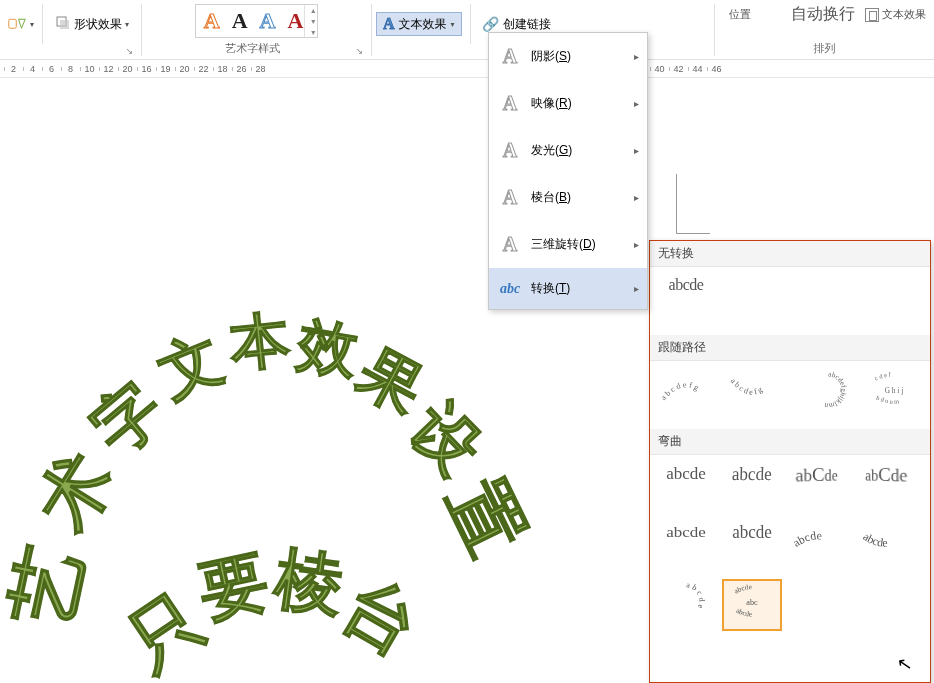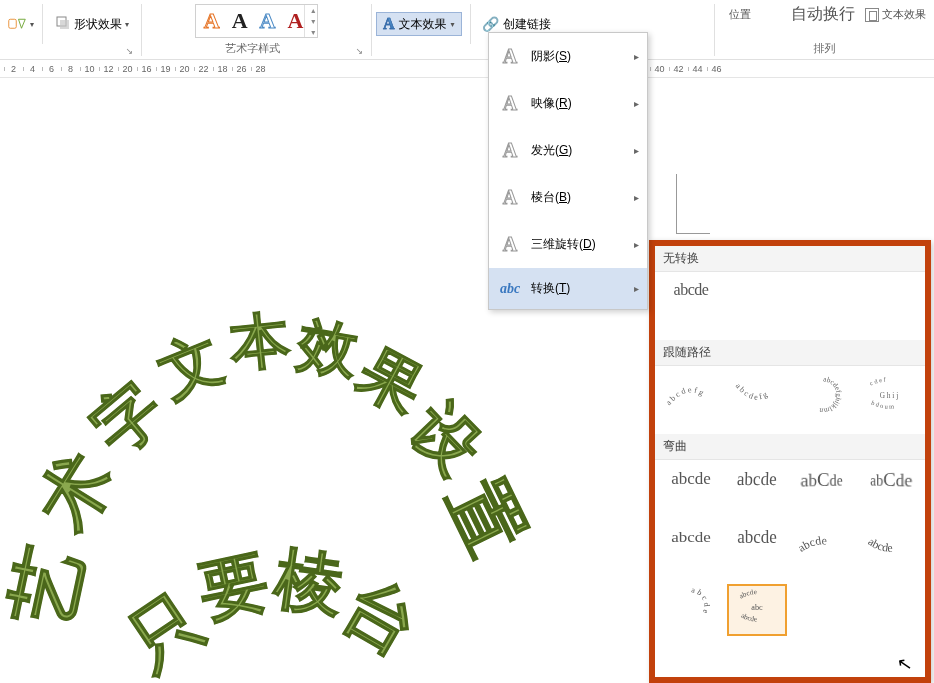--- a/index.html
+++ b/index.html
@@ -32,21 +32,21 @@
   .canvas { position:absolute; top:84px; left:0; right:0; bottom:0; }
   .wordart { position:absolute; left:0px; top:200px; width:530px; height:430px; }
   .wordart .wa-char { position:absolute; font-family:"SimHei","Microsoft YaHei",serif; font-weight:bold; color:#8aa84e; text-shadow: 3px 3px 0 #5a7820, 4px 4px 2px rgba(0,0,0,0.15), -1px -1px 0 #cde29a inset; -webkit-text-stroke:1px #4a671a; }
   .dropdown-menu { position:absolute; left:488px; top:32px; width:160px; background:#fff; border:1px solid #c8c8c8; box-shadow:2px 2px 6px rgba(0,0,0,0.2); z-index:20; }
   .dd-item { display:flex; align-items:center; padding:12px 10px; gap:10px; cursor:pointer; position:relative; }
   .dd-item.selected { background:#d5e1f2; }
   .dd-icon { width:22px; font-size:20px; font-weight:bold; font-family:"Times New Roman",serif; color:#888; text-align:center; }
   .dd-icon.outline { -webkit-text-stroke:1px #999; color:#fff; }
   .dd-arrow { position:absolute; right:8px; font-size:10px; color:#666; }
   .dd-abc { font-style:italic; color:#3a78c0; font-size:14px; }
-  .transform-panel { position:absolute; left:649px; top:240px; width:282px; bottom:0; background:#fff; border:6px solid #c2410c; box-shadow:2px 2px 6px rgba(0,0,0,0.2); z-index:15; overflow:visible; }
+  .transform-panel { position:absolute; left:649px; top:240px; width:282px; bottom:0; background:#fff; border:1px solid #c2410c; box-shadow:2px 2px 6px rgba(0,0,0,0.2); z-index:15; overflow:visible; }
   .tp-section-header { background:#f4f4f4; padding:4px 8px; font-size:12px; color:#444; border-bottom:1px solid #e5e5e5; }
   .tp-row { display:flex; flex-wrap:wrap; padding:8px 6px; gap:6px; }
   .tp-item { width:60px; height:52px; border:1px solid transparent; display:flex; align-items:flex-start; justify-content:center; font-family:"Times New Roman",serif; font-size:16px; color:#555; cursor:pointer; position: relative; }
   .tp-item.selected { border:2px solid #f0a030; background:#fdf2e3; }
   .tp-abcde { letter-spacing:-0.5px; }
   .path-svg { width:56px; height:40px; }
   .cursor-arrow { position:absolute; left:897px; top:653px; font-size:18px; color:#000; z-index:30; transform:rotate(-10deg); }
   .underline-key { text-decoration:underline; }
   .vline { width:1px; background:#e0e0e0; height:40px; margin:0 4px; }
   .img-placeholder { position: absolute; left: 676px; top: 90px; width: 34px; height: 60px; border-left: 1px solid #999; border-bottom: 1px solid #999; }

